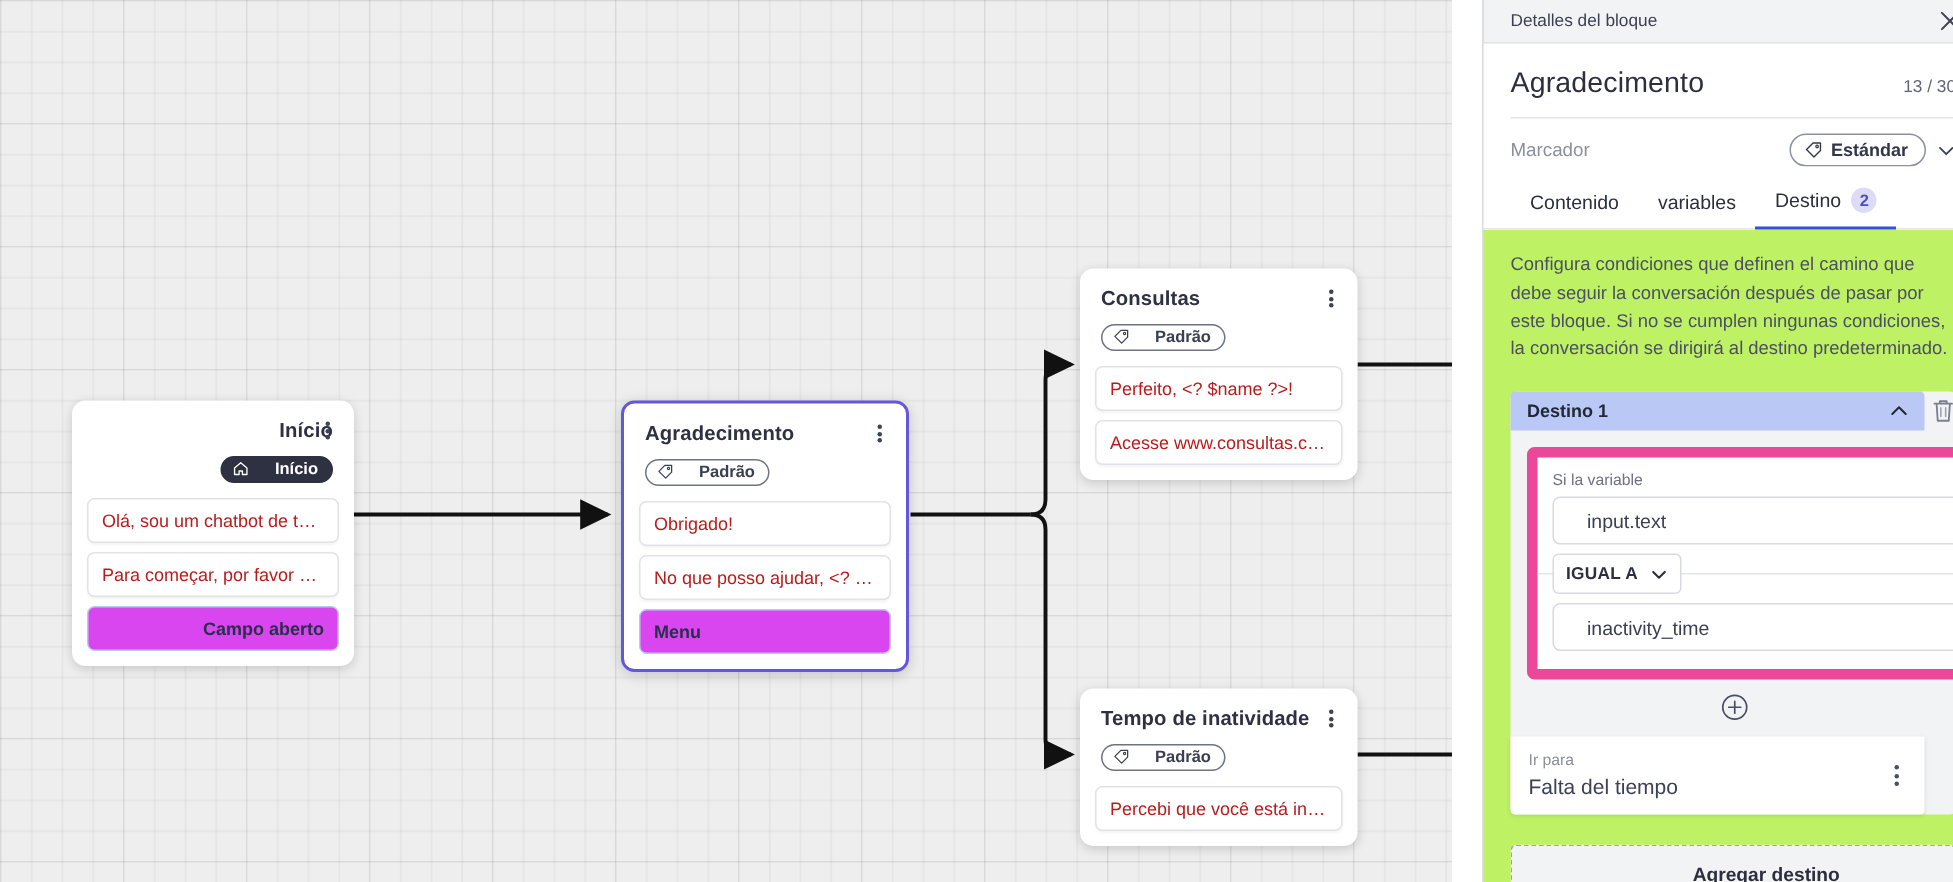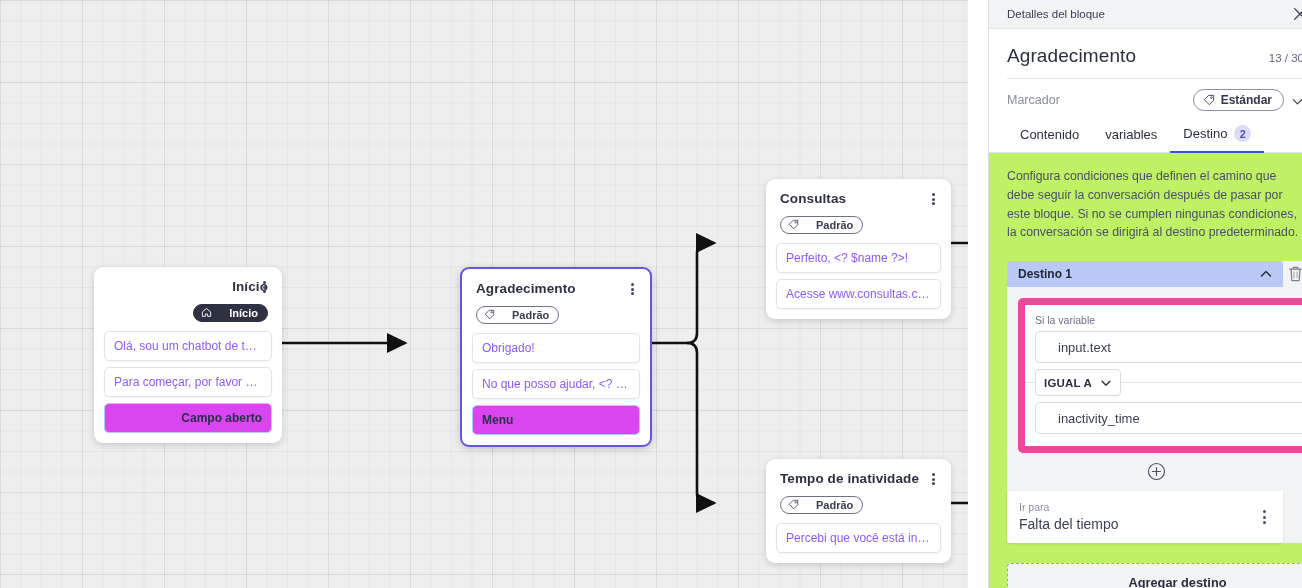--- a/index.html
+++ b/index.html
@@ -27,21 +27,20 @@
     overflow: hidden;
   }
   #edges { position: absolute; left: 0; top: 0; width: 968px; height: 588px; pointer-events: none; }
 
   .node {
     position: absolute;
     background: #ffffff;
     border-radius: 9px;
     box-shadow: 0 2px 7px rgba(0,0,0,0.16);
     padding: 0;
-    margin-left: 46px;
   }
   .node.selected {
     border: 2px solid #6457dd;
     box-shadow: 0 2px 9px rgba(0,0,0,0.18);
   }
   .node-head {
     padding: 13px 14px 9px 14px;
     position: relative;
   }
   .node-title {
@@ -74,21 +73,21 @@
     background: #2e3142; border-color: #2e3142; color: #ffffff;
   }
   .tag svg { display: block; }
   .node-body { padding: 0 10px 10px 10px; }
   .chip {
     background: #ffffff;
     border: 1px solid #e2e2e8;
     border-radius: 5px;
     padding: 7px 9px;
     font-size: 12px;
-    color: #8b5cf6;
+    color: #b91c1c;
     margin-bottom: 6px;
     white-space: nowrap;
     overflow: hidden;
     text-overflow: ellipsis;
     box-shadow: 0 1px 2px rgba(0,0,0,0.05);
   }
   .chip:last-child { margin-bottom: 0; }
   .chip.highlight {
     background: #d946ef;
     border-color: #b9c8f5;

